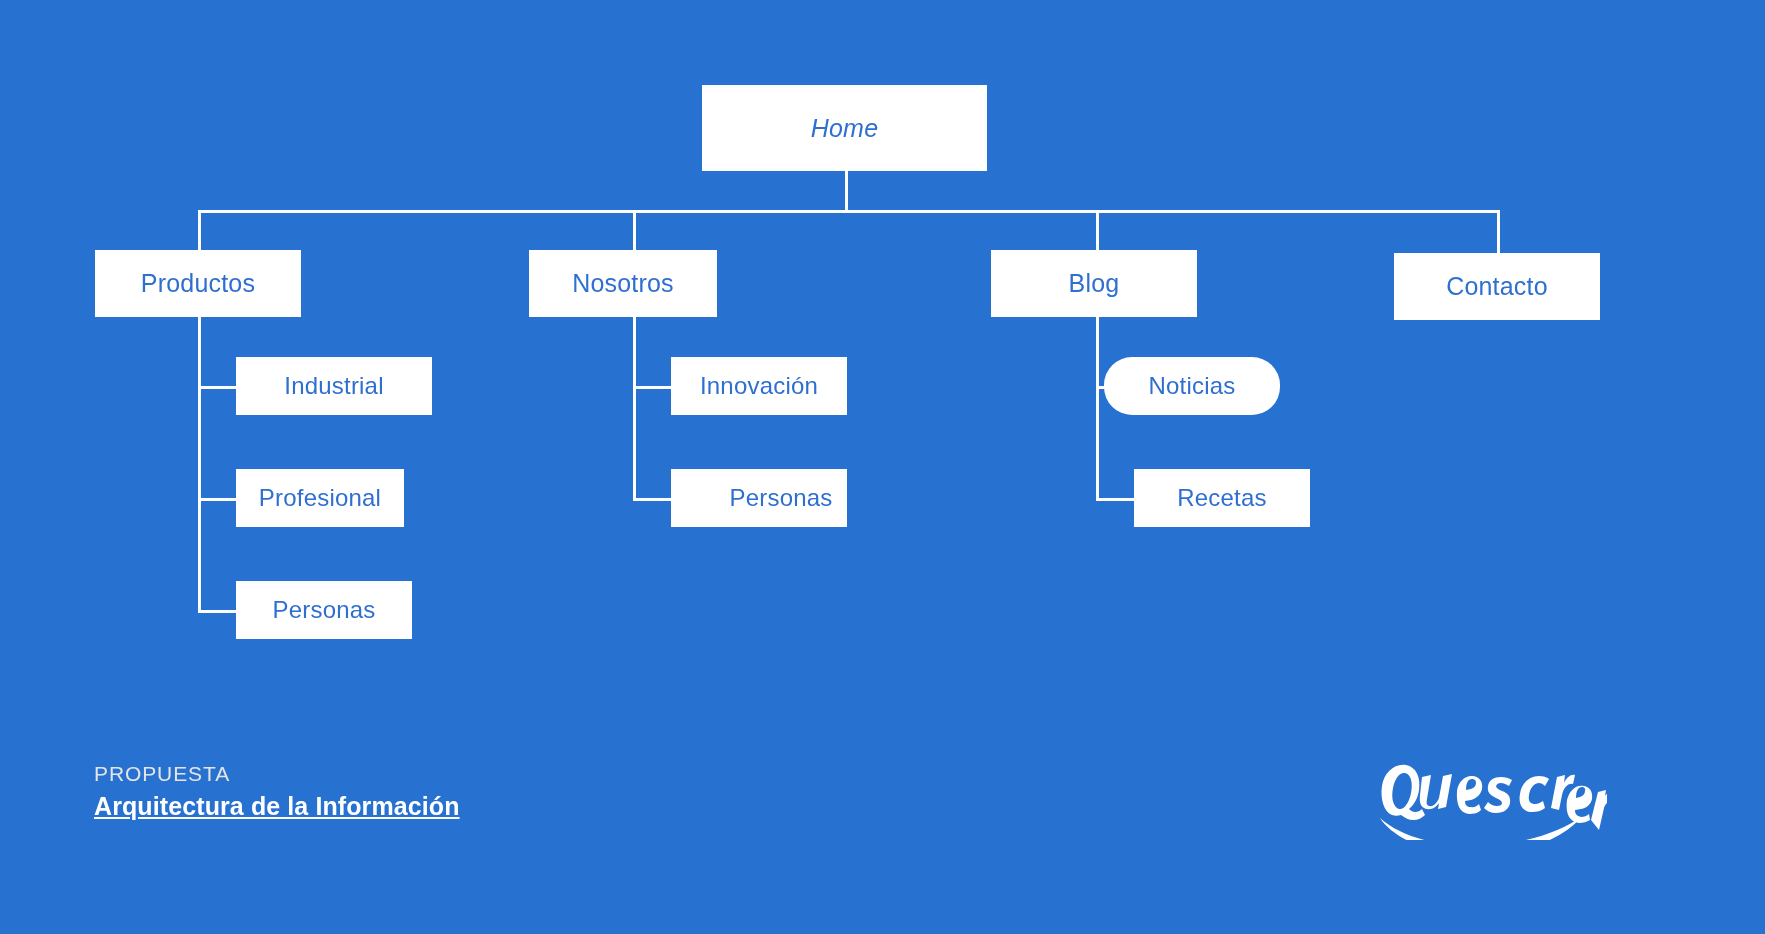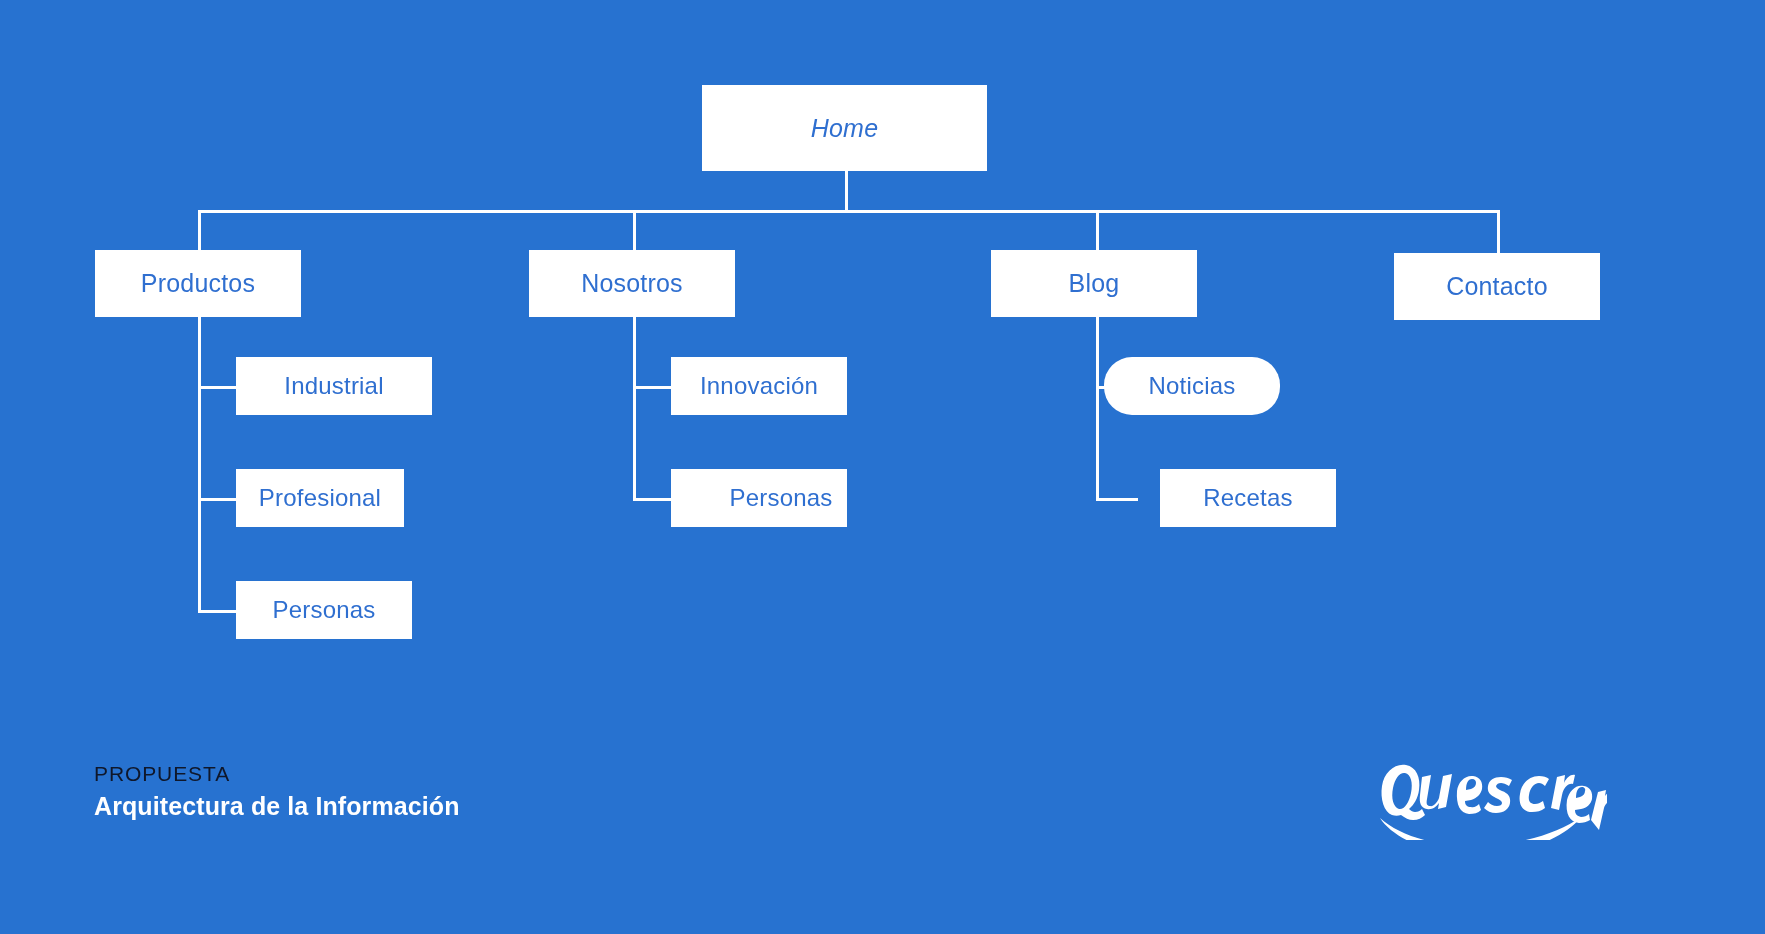--- a/index.html
+++ b/index.html
@@ -50,28 +50,29 @@
     position: absolute;
     left: 94px;
     top: 760px;
     color: #ffffff;
   }
   #footer-kicker {
     font-size: 21px;
     font-weight: 400;
     letter-spacing: 0.9px;
     line-height: 1.35;
-    color: #0f172a;
+    color: #e5e5e5;
   }
   #footer-title {
     font-size: 25px;
     font-weight: 700;
     letter-spacing: 0.1px;
     line-height: 1.45;
     color: #ffffff;
+    text-decoration: underline;
   }
 
   
   #logo {
     position: absolute;
     left: 1362px;
     top: 748px;
     width: 245px;
     height: 92px;
   }
@@ -100,33 +101,33 @@
   <div class="line h" style="left:633px; top:386px; width:42px;"></div>
   <div class="line h" style="left:633px; top:498px; width:42px;"></div>
 
   <div class="line v" style="left:1096px; top:317px; height:184px;"></div>
   <div class="line h" style="left:1096px; top:386px; width:42px;"></div>
   <div class="line h" style="left:1096px; top:498px; width:42px;"></div>
 
   <div class="node lvl1" style="left:702px; top:85px; width:285px; height:86px;">Home</div>
 
   <div class="node lvl2" style="left:95px; top:250px; width:206px; height:67px;">Productos</div>
-  <div class="node lvl2" style="left:529px; top:250px; width:206px; height:67px;">Nosotros</div>
+  <div class="node lvl2" style="left:529px; top:250px; width:188px; height:67px;">Nosotros</div>
   <div class="node lvl2" style="left:991px; top:250px; width:206px; height:67px;">Blog</div>
   <div class="node lvl2" style="left:1394px; top:253px; width:206px; height:67px;">Contacto</div>
 
   <div class="node lvl3" style="left:236px; top:357px; width:196px; height:58px;">Industrial</div>
   <div class="node lvl3" style="left:236px; top:469px; width:168px; height:58px;">Profesional</div>
   <div class="node lvl3" style="left:236px; top:581px; width:176px; height:58px;">Personas</div>
 
   <div class="node lvl3" style="left:671px; top:357px; width:176px; height:58px;">Innovación</div>
   <div class="node lvl3" style="left:671px; top:469px; width:176px; height:58px;padding-left:44px;">Personas</div>
 
   <div class="node lvl3" style="left:1104px; top:357px; width:176px; height:58px;border-radius:28px;">Noticias</div>
-  <div class="node lvl3" style="left:1160px; top:469px; width:176px; height:58px;">Recetas</div>
+  <div class="node lvl3" style="left:1134px; top:469px; width:176px; height:58px;">Recetas</div>
 
   <div id="footer">
     <div id="footer-kicker">PROPUESTA</div>
     <div id="footer-title">Arquitectura de la Información</div>
   </div>
 
   <div id="logo" title="Quescrem">
     <svg viewBox="0 0 245 92" xmlns="http://www.w3.org/2000/svg" aria-label="Quescrem" role="img">
       <g fill="#ffffff">
 

